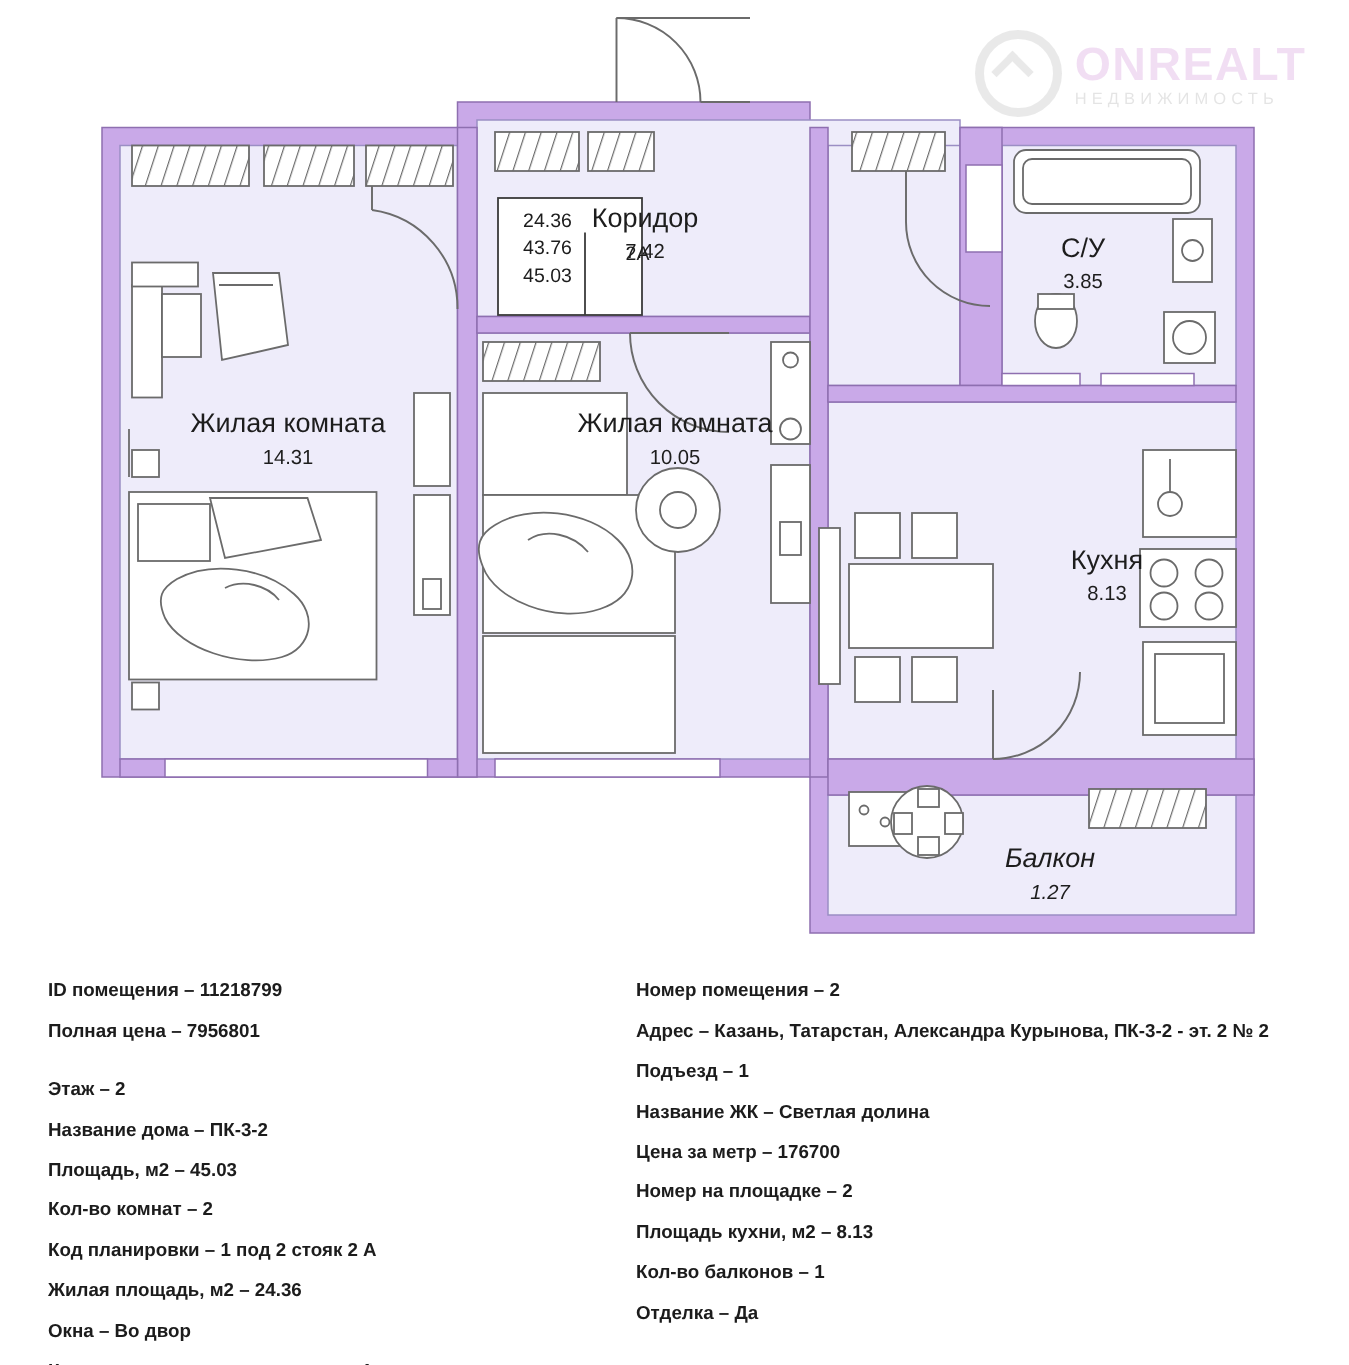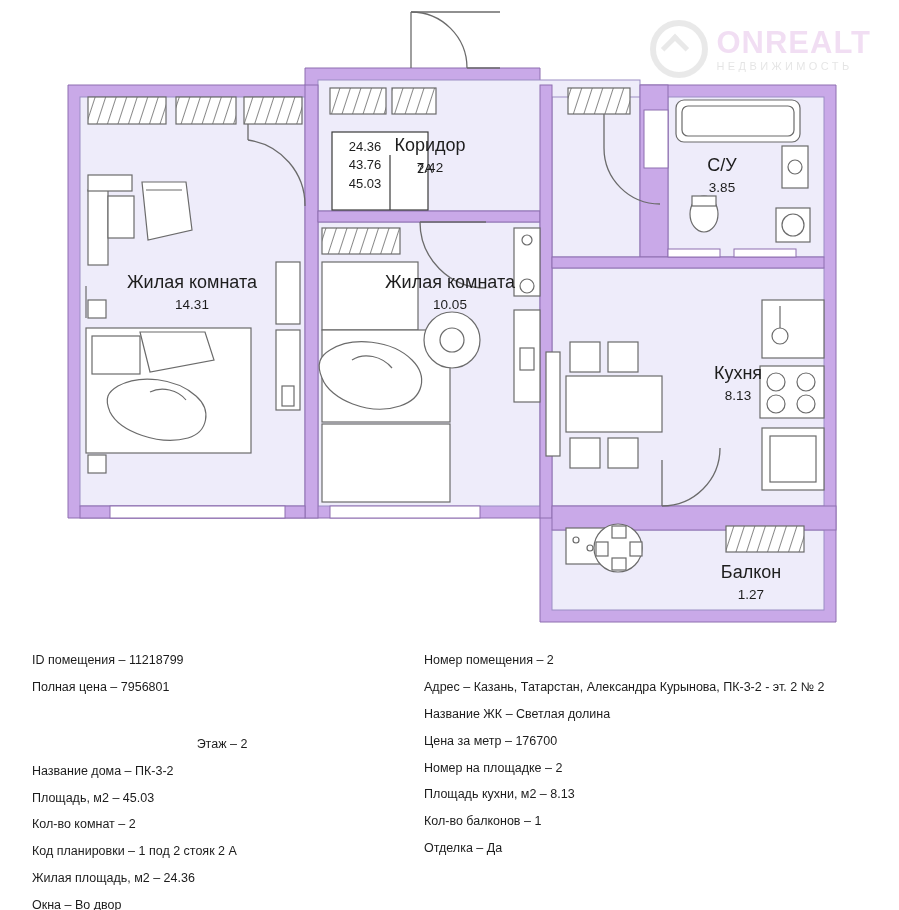--- a/index.html
+++ b/index.html
@@ -89,32 +89,33 @@
     color: #1d1d1d;
   }
   .info {
     position: absolute;
     left: 0;
     top: 640px;
     width: 834px;
     height: 270px;
     font-size: 12.5px;
     color: #1c1c1c;
+    font-weight: bold;
   }
   .col {
     position: absolute;
     top: 12px;
   }
   .col.left { left: 32px; width: 380px; }
   .col.right { left: 424px; width: 450px; }
   .info-item {
     margin-bottom: 10px;
     line-height: 1.35;
   }
-  .info-item.gap { margin-top: 40px; text-align: center; }
+  .info-item.gap { margin-top: 22px; }
 </style>
 </head>
 <body>
 
 <div id="plan">
 
   <svg width="899" height="640" viewBox="0 0 899 640">
     <defs>
       <pattern id="hatch" width="10" height="10" patternUnits="userSpaceOnUse" patternTransform="rotate(18)">
         <rect width="10" height="10" fill="#ffffff"></rect>
@@ -304,21 +305,21 @@
   <div class="room-label" style="left:450px; top:269px; transform:translateX(-50%);">
     <span class="nm">Жилая комната</span>
     <span class="ar">10.05</span>
   </div>
 
   <div class="room-label" style="left:714px; top:360px; transform:translateX(-50%);margin-left:24px;">
     <span class="nm">Кухня</span>
     <span class="ar">8.13</span>
   </div>
 
-  <div class="room-label" style="left:751px; top:559px; transform:translateX(-50%);">
+  <div class="room-label" style="left:700px; top:559px; transform:translateX(-50%);font-style:italic;">
     <span class="nm">Балкон</span>
     <span class="ar">1.27</span>
   </div>
 </div>
 
 <div class="info">
   <div class="col left">
     <div class="info-item">ID помещения – 11218799</div>
     <div class="info-item">Полная цена – 7956801</div>
     <div class="info-item gap">Этаж – 2</div>
@@ -326,20 +327,21 @@
     <div class="info-item">Площадь, м2 – 45.03</div>
     <div class="info-item">Кол-во комнат – 2</div>
     <div class="info-item">Код планировки – 1 под 2 стояк 2 А</div>
     <div class="info-item">Жилая площадь, м2 – 24.36</div>
     <div class="info-item">Окна – Во двор</div>
     <div class="info-item">Кол-во совмещенных санузлов – 1</div>
   </div>
   <div class="col right">
     <div class="info-item">Номер помещения – 2</div>
     <div class="info-item">Адрес – Казань, Татарстан, Александра Курынова, ПК-3-2 - эт. 2 № 2</div>
+    <div class="info-item">Подъезд – 1</div>
     <div class="info-item">Название ЖК – Светлая долина</div>
     <div class="info-item">Цена за метр – 176700</div>
     <div class="info-item">Номер на площадке – 2</div>
     <div class="info-item">Площадь кухни, м2 – 8.13</div>
     <div class="info-item">Кол-во балконов – 1</div>
     <div class="info-item">Отделка – Да</div>
   </div>
 </div>
 
 </body></html>

